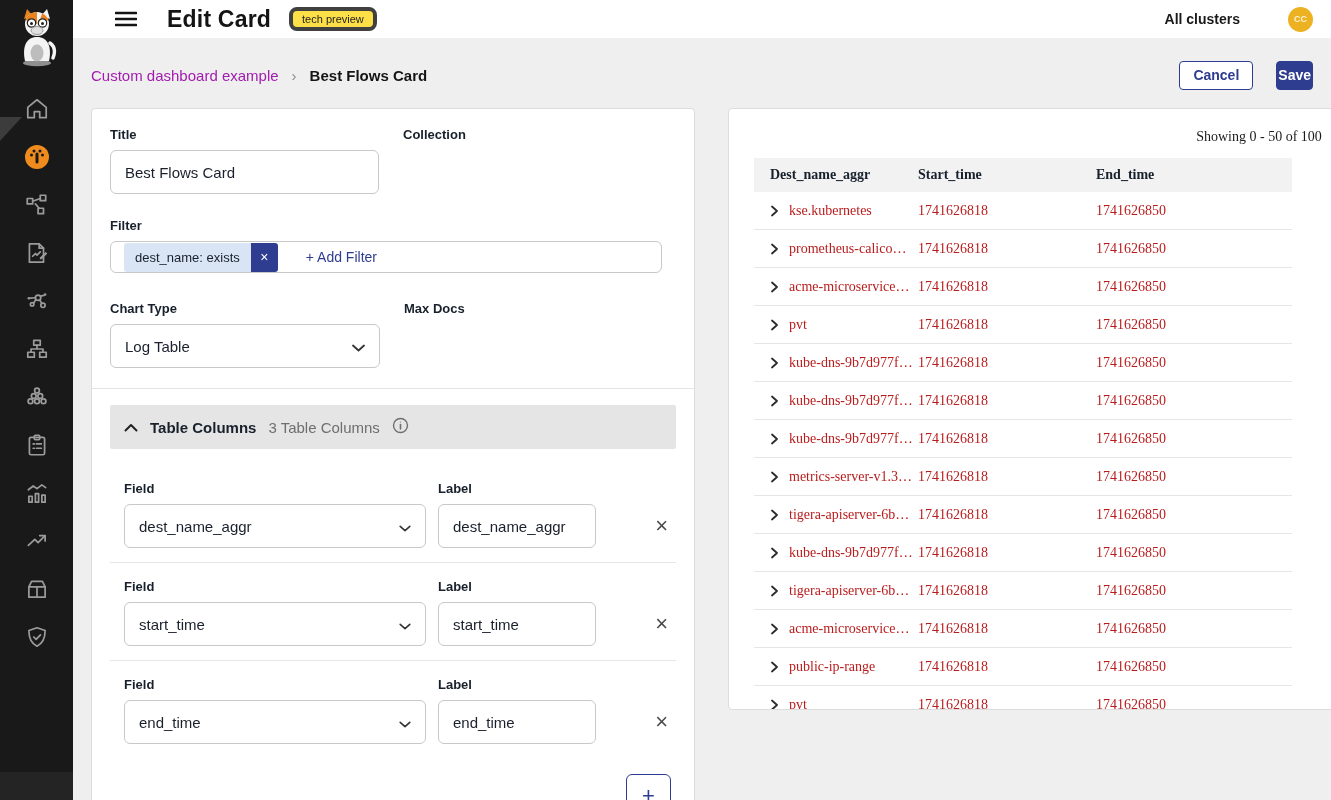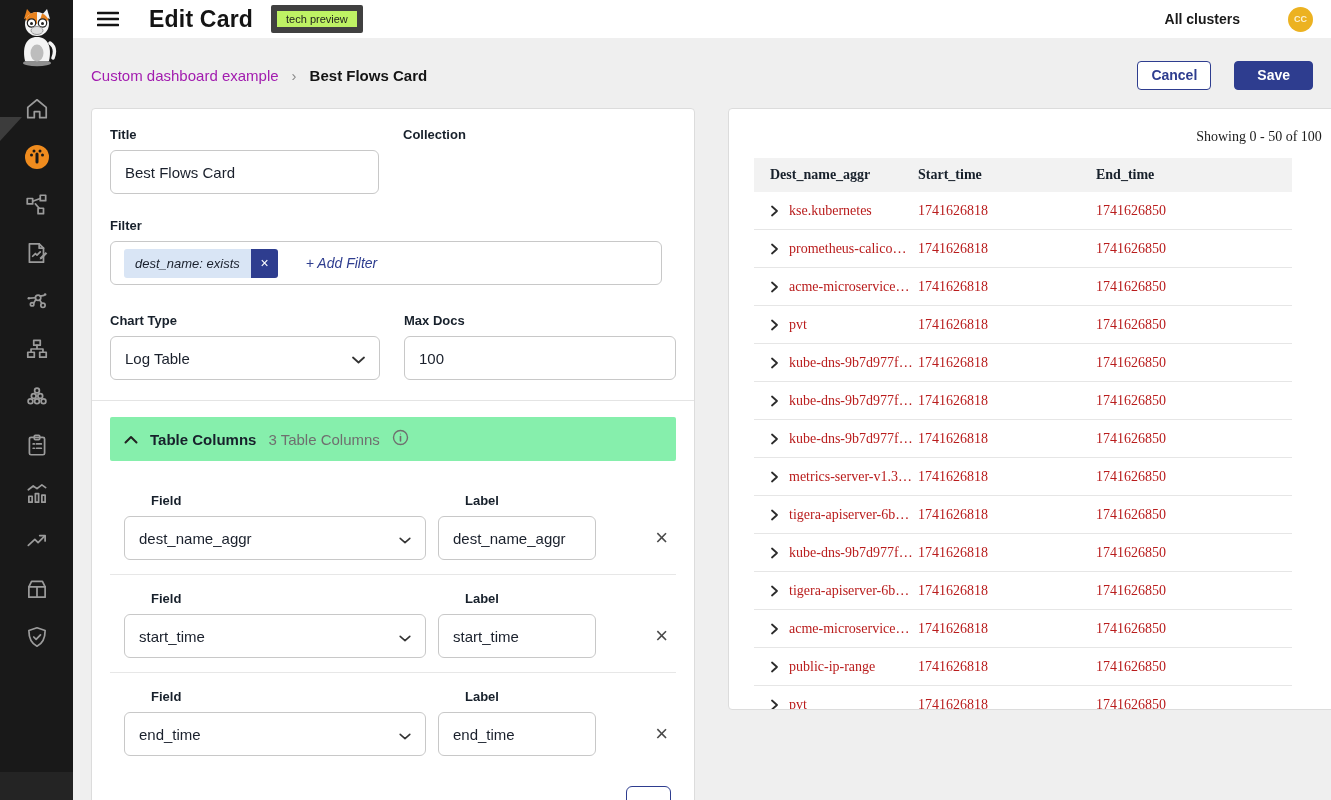--- a/index.html
+++ b/index.html
@@ -12,75 +12,75 @@
   .sidebar { position:absolute; left:0; top:0; width:73px; height:800px; background:#191919; z-index:5; }
   .sidebar-bottom { position:absolute; left:0; bottom:0; width:73px; height:28px; background:#242424; }
   .logo-wrap { width:73px; display:flex; justify-content:center; padding-top:7px; }
   .corner-fold { position:absolute; left:0; top:117px; width:0; height:0;
     border-top:24px solid #3c3c3c; border-right:22px solid transparent; }
   .nav-items { position:absolute; top:87px; left:0; width:73px; display:flex; flex-direction:column; align-items:center; }
   .nav-item { width:73px; height:48px; display:flex; align-items:center; justify-content:center; cursor:pointer; }
   .nav-item svg { stroke:#9b9b9b; fill:none; stroke-width:1.6; stroke-linecap:round; stroke-linejoin:round; }
   
   .topbar { position:absolute; left:73px; top:0; width:1258px; height:38px; background:#ffffff;
-    display:flex; align-items:center; padding:0 18px 0 22px; }
+    display:flex; align-items:center; padding:0 18px 0 40px; }
   .hamburger { width:26px; height:26px; display:flex; align-items:center; justify-content:center; cursor:pointer; margin-right:28px; }
   .page-title { font-size:23px; font-weight:800; letter-spacing:.2px; color:#141414; }
-  .tech-badge { margin-left:18px; border:6px solid #404040; border-radius:2px; padding:2px 9px;
-    font-size:11px; color:#1d1d1d; background:#bef264; }
+  .tech-badge { margin-left:18px; border:4px solid #404040; border-radius:8px; padding:2px 9px;
+    font-size:11px; color:#1d1d1d; background:#fde047; }
   .topbar-spacer { flex:1; }
   .cluster-label { font-size:14px; font-weight:600; color:#1a1a1a; margin-right:48px; }
   .avatar { width:25px; height:25px; border-radius:50%; background:#ecb221; color:rgba(255,253,240,.85);
     font-size:9px; font-weight:700; display:flex; align-items:center; justify-content:center; cursor:pointer; }
   
   .crumb-row { position:absolute; left:91px; top:59px; width:1222px; height:32px;
     display:flex; align-items:center; }
   .crumb-parent { font-size:15px; color:#a21caf; cursor:pointer; }
   .crumb-sep { font-size:15px; color:#8a8a8a; margin:0 13px; }
   .crumb-current { font-size:15px; font-weight:700; color:#141414; }
   .crumb-spacer { flex:1; }
   .btn { font-family:inherit; font-size:14px; font-weight:600; border-radius:4px; cursor:pointer; height:29px; }
   .btn-cancel { background:#fff; color:#2e3d8f; border:1px solid #2e3d8f; padding:0 13px; margin-right:23px; }
-  .btn-save { background:#2e3d8f; color:#fff; border:1px solid #2e3d8f; padding:0 22px; }
+  .btn-save { background:#2e3d8f; color:#fff; border:1px solid #2e3d8f; padding:0 1px; }
   
   .card { background:#fff; border:1px solid #dcdcdc; border-radius:4px; }
   .form-card { position:absolute; left:91px; top:108px; width:604px; height:740px; padding:18px; }
   .preview-card { position:absolute; left:728px; top:108px; width:729px; height:602px; overflow:hidden;font-family:Liberation Serif, serif; }
   
   .f-label { font-size:13px; font-weight:700; color:#17202b; margin-bottom:8px; display:block; }
   .two-col { display:flex; gap:24px; }
   .two-col .col-a { width:274px; }
   .two-col .col-b { width:278px; }
   .input, .select {
     height:44px; border:1px solid #c8c8c8; border-radius:6px; background:#fff;
     font-size:15px; color:#1a202c; width:100%; padding:0 14px; display:flex; align-items:center;
   }
   .select { justify-content:space-between; cursor:pointer; }
   .select svg { stroke:#333; fill:none; stroke-width:1.8; stroke-linecap:round; stroke-linejoin:round; }
   input.input { font-family:inherit; outline:none; }
   .filter-section { margin-top:24px; }
-  .filter-box { height:44px; border:1px solid #c8c8c8; border-radius:6px; width:552px;
-    display:flex; align-items:center; padding:0 13px;font-style:italic; }
+  .filter-box { height:32px; border:1px solid #c8c8c8; border-radius:6px; width:552px;
+    display:flex; align-items:center; padding:0 13px; }
   .filter-tag { display:flex; align-items:stretch; height:29px; cursor:default; }
   .filter-tag-text { background:#d9e5f5; color:#1a202c; font-size:13px; display:flex; align-items:center;
     padding:0 11px; border-radius:3px 0 0 3px; }
   .filter-tag-x { background:#2e3d8f; color:#fff; width:27px; display:flex; align-items:center; justify-content:center;
     border-radius:0 3px 3px 0; font-size:14px; cursor:pointer; }
   .add-filter { color:#2e3d8f; font-size:14px; font-weight:500; margin-left:28px; cursor:pointer; }
   .charttype-section { margin-top:28px; }
   .divider { border:none; border-top:1px solid #e4e4e4; margin:20px -18px 14px -18px; }
-  .tc-header { background:#86efac; height:44px; display:flex; align-items:center; gap:12px;
+  .tc-header { background:#e5e5e5; height:44px; display:flex; align-items:center; gap:12px;
     margin:16px -0px; padding:0 14px; border-radius:2px; }
   .tc-header svg { stroke:#222; fill:none; stroke-width:2; stroke-linecap:round; stroke-linejoin:round; cursor:pointer; }
   .tc-title { font-size:15px; font-weight:700; color:#17202b; }
   .tc-count { font-size:15px; color:#6f6f6f; }
   .info-icon svg { stroke:#6f6f6f; stroke-width:1.4; }
   .col-row { padding:16px 0 14px 14px; border-bottom:1px solid #e7e7e7; }
   .col-row:last-child { border-bottom:none; }
-  .col-row .labels { display:flex;margin-left:27px; }
+  .col-row .labels { display:flex; }
   .col-row .labels .lf { width:314px; }
   .col-row .controls { display:flex; align-items:center; gap:12px; }
   .col-row .sel-wrap { width:302px; }
   .col-row .inp-wrap { width:158px; }
   .row-x { margin-left:auto; margin-right:8px; background:none; border:none; font-size:22px; color:#4a4a4a;
     cursor:pointer; line-height:1; font-family:inherit; }
   .add-col-row { display:flex; justify-content:flex-end; padding:16px 5px 0 0; }
   .add-col-btn { width:45px; height:44px; border:1.5px solid #2e3d8f; border-radius:6px; background:#fff;
     color:#2e3d8f; font-size:22px; cursor:pointer; font-family:inherit; line-height:1; }
   
@@ -304,21 +304,20 @@
         <span>Log Table</span>
         <span>
           <svg width="13" height="8" viewBox="0 0 13 8">
               <polyline points="1,1.5 6.5,6.5 12,1.5"></polyline>
             </svg>
         </span>
       </div>
     </div>
     <div class="col-b">
       <label class="f-label">Max Docs</label>
-      <input class="input" value="100" style="">
     </div>
   </div>
 
   <hr class="divider">
 
   <div class="tc-header">
     <span>
       <svg width="14" height="9" viewBox="0 0 14 9">
           <polyline points="1.5,7.5 7,2 12.5,7.5"></polyline>
         </svg>

